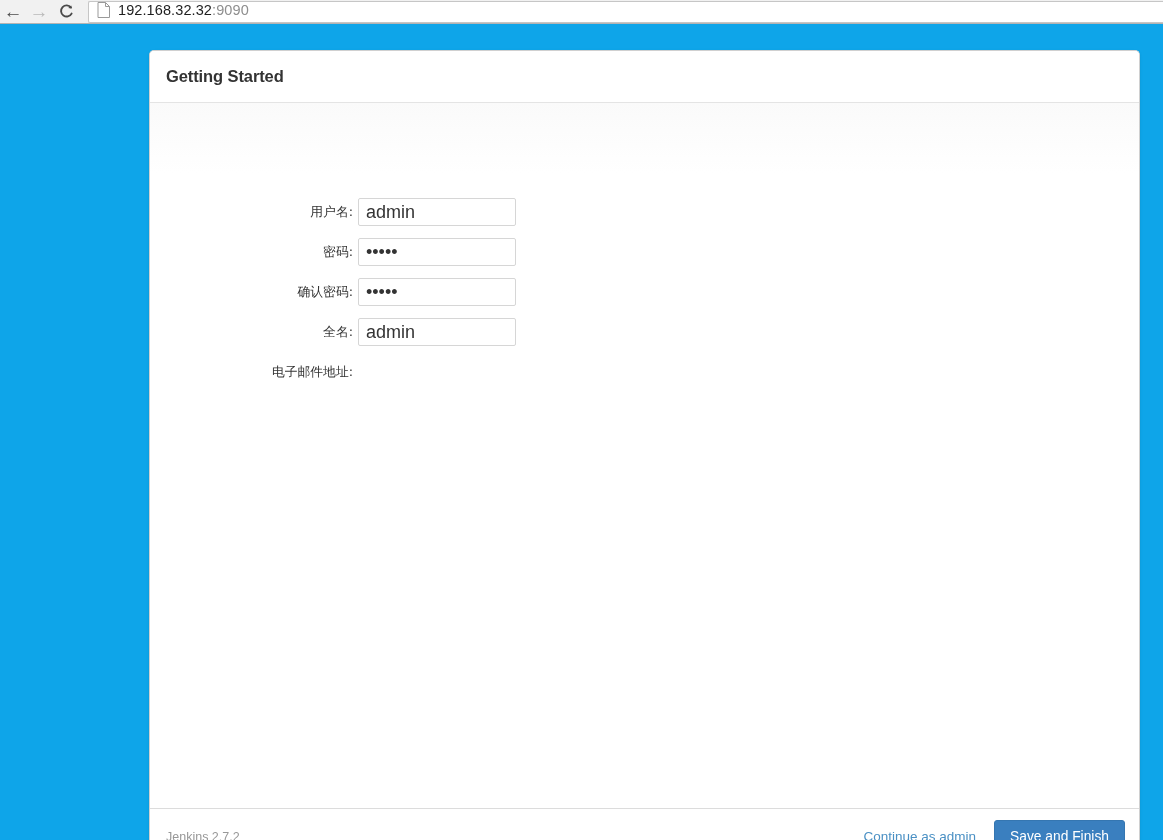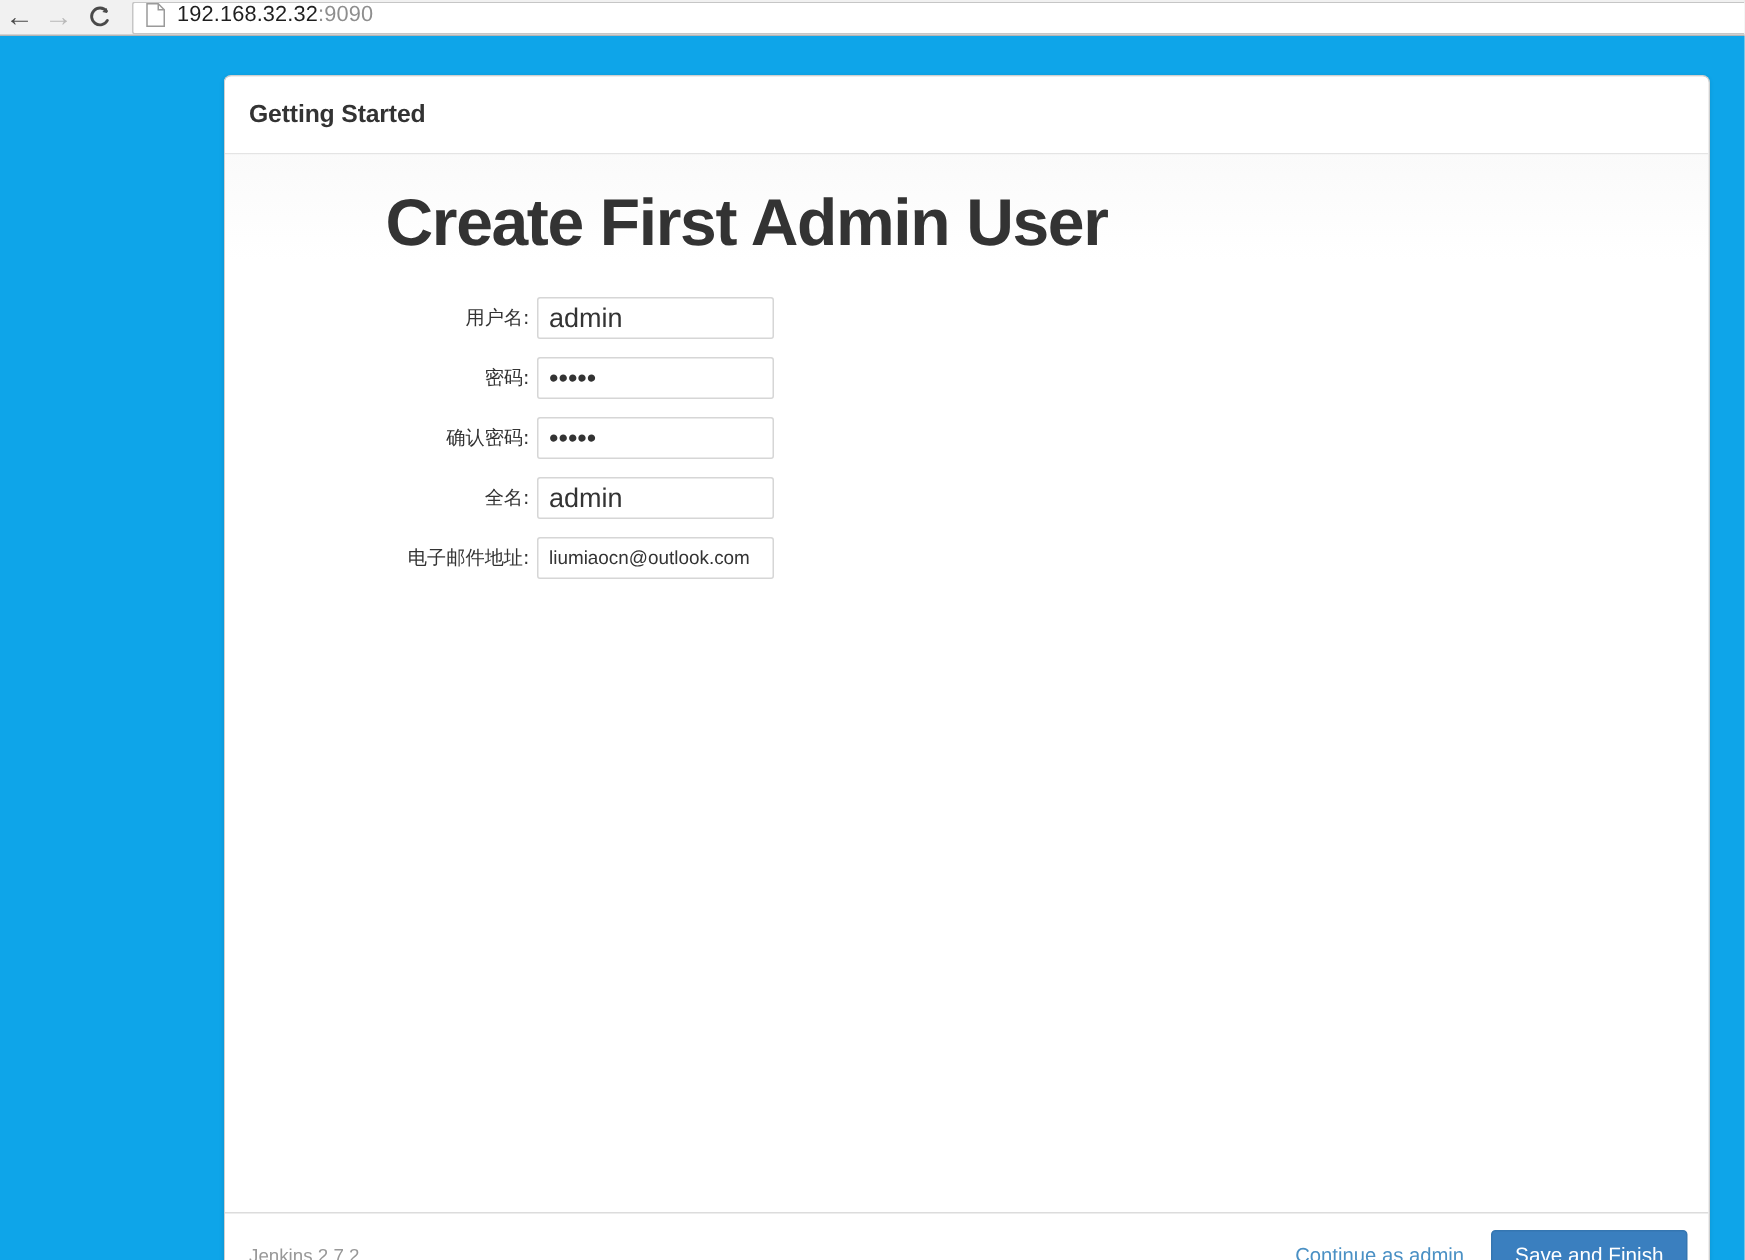--- a/index.html
+++ b/index.html
@@ -252,21 +252,20 @@
 <div id="viewport">
 
   <div id="setup-panel">
 
     <div id="panel-header">
       <div id="panel-title">Getting Started</div>
     </div>
 
     <div id="panel-body">
 
-      <div id="form-heading">Create First Admin User</div>
 
       <div id="signup-form">
 
         <div class="form-row">
           <div class="form-label">用户名:</div>
           <input class="form-input" type="text" value="admin" style="">
         </div>
 
         <div class="form-row">
           <div class="form-label">密码:</div>
@@ -278,21 +277,20 @@
           <input class="form-input" type="text" value="•••••" style="">
         </div>
 
         <div class="form-row">
           <div class="form-label">全名:</div>
           <input class="form-input" type="text" value="admin" style="">
         </div>
 
         <div class="form-row">
           <div class="form-label">电子邮件地址:</div>
-          <input class="form-input email" type="text" value="liumiaocn@outlook.com" style="">
         </div>
 
       </div>
     </div>
 
     <div id="panel-footer">
       <div id="jenkins-version">Jenkins 2.7.2</div>
       <div id="footer-actions">
         <a id="continue-link" href="#">Continue as admin</a>
         <button id="save-finish-btn">Save and Finish</button>

